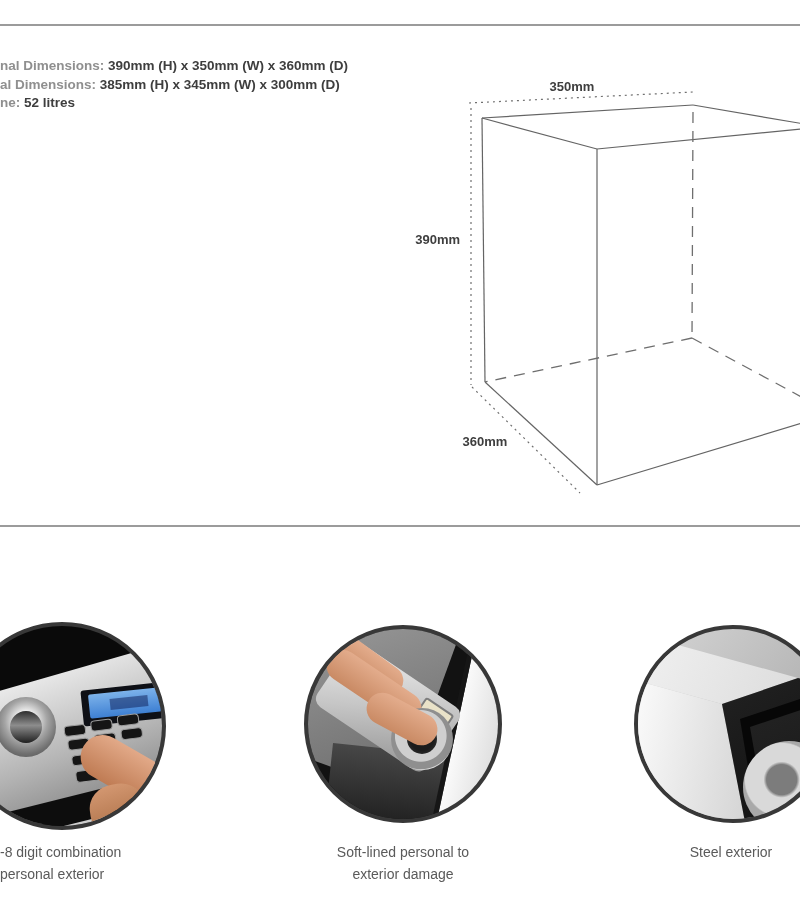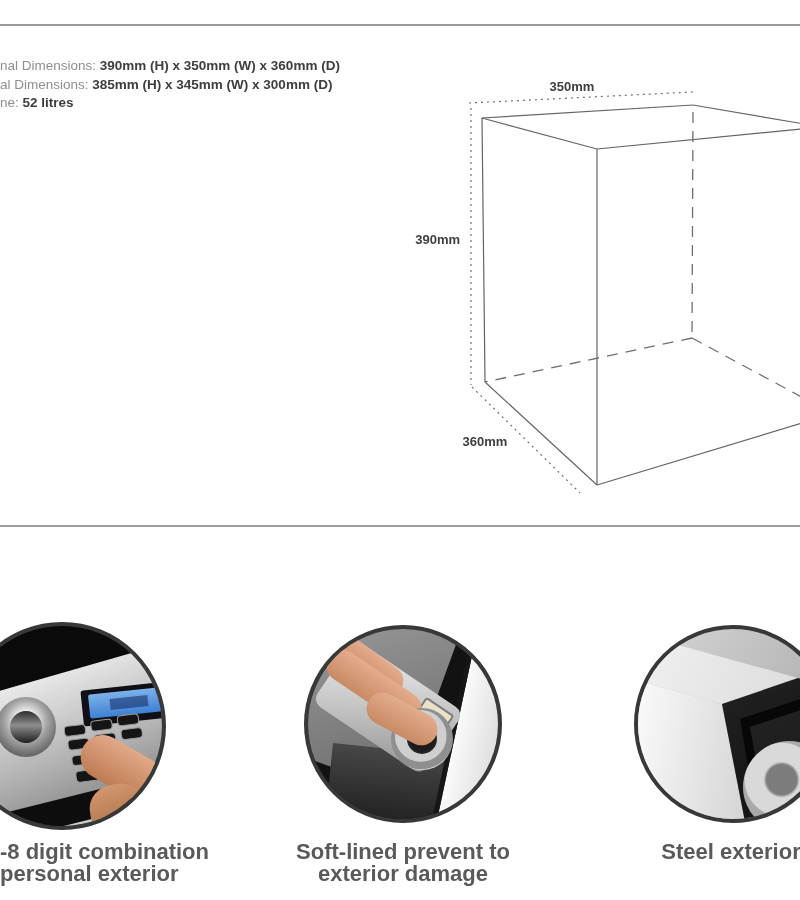--- a/index.html
+++ b/index.html
@@ -6,21 +6,21 @@
   .screen{position:relative;width:800px;height:900px;background:#ffffff;overflow:hidden;
           font-family:"Liberation Sans",sans-serif;}
 
   
   .divider{position:absolute;left:0;width:800px;height:2px;background:#9b9b9b;}
   .divider-top{top:24px;}
   .divider-middle{top:525px;}
 
   
   .specs{position:absolute;left:0;top:57px;font-size:13.5px;line-height:18.5px;white-space:nowrap;}
-  .spec-label{color:#8f8f8f;font-weight:400;}
+  .spec-label{color:#8f8f8f;font-weight:700;}
   .spec-value{color:#3e3e3e;font-weight:700;}
 
   
   .diagram{position:absolute;left:400px;top:60px;}
   .diagram text{font-family:"Liberation Sans",sans-serif;font-size:13px;font-weight:700;fill:#3e3e3e;}
   .edge{stroke:#646464;stroke-width:1.2;fill:none;}
   .edge-hidden{stroke:#6e6e6e;stroke-width:1.3;fill:none;stroke-dasharray:11 8;}
   .measure{stroke:#707070;stroke-width:1.2;fill:none;stroke-dasharray:2 4;}
 
   
@@ -84,21 +84,21 @@
   .f3-door-edge{left:0;top:0;width:198px;height:198px;
           clip-path:polygon(102px 90px,168px 68px,198px 76px,198px 186px,118px 186px);
           background:#070707;}
   .f3-door-panel{left:0;top:0;width:198px;height:198px;
           clip-path:polygon(112px 98px,172px 78px,198px 85px,198px 178px,126px 178px);
           background:linear-gradient(160deg,#2d2d2d,#161616);}
   .f3-dial{left:105px;top:112px;width:92px;height:92px;border-radius:50%;
           background:radial-gradient(circle at 42% 42%,#7c7c7c 0 20%,#d9d9d9 24% 48%,#a9a9a9 50% 62%,#5f5f5f 65% 100%);}
 
   
-  .caption{position:absolute;top:841px;font-size:22px;line-height:22px;color:#5a5a5a;font-weight:bold;}
+  .caption{position:absolute;top:841px;font-size:14px;line-height:22px;color:#5a5a5a;}
   .caption-1{left:0;width:230px;text-align:left;}
   .caption-2{left:253px;width:300px;text-align:center;}
   .caption-3{left:581px;width:300px;text-align:center;}
 </style>
 </head>
 <body>
 
 <div class="screen">
 
   <div class="divider divider-top"></div>
@@ -184,20 +184,20 @@
     <div class="f3-door-edge"></div>
     <div class="f3-door-panel"></div>
     <div class="f3-dial"></div>
   </div>
 
   <div class="caption caption-1">
     <div>-8 digit combination</div>
     <div>personal exterior</div>
   </div>
   <div class="caption caption-2">
-    <div>Soft-lined prevent to</div>
+    <div>Soft-lined personal to</div>
     <div>exterior damage</div>
   </div>
   <div class="caption caption-3">
     <div>Steel exterior</div>
   </div>
 
 </div>
 
 </body></html>

